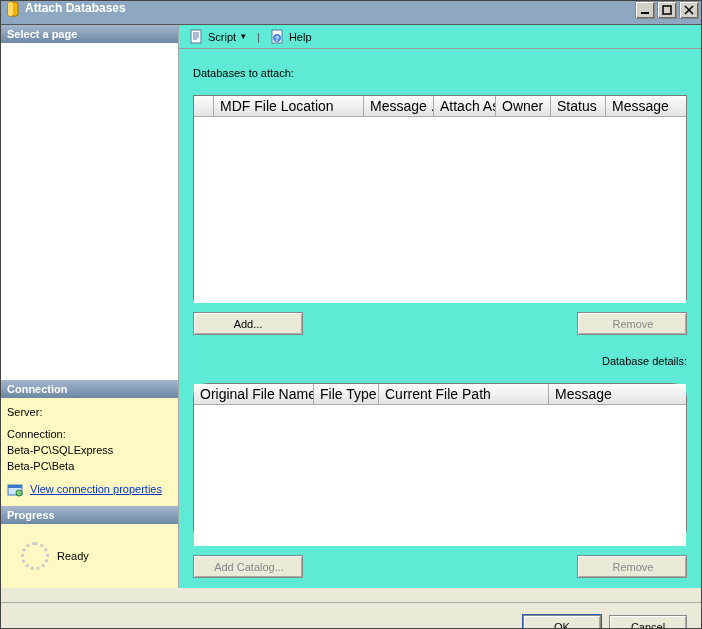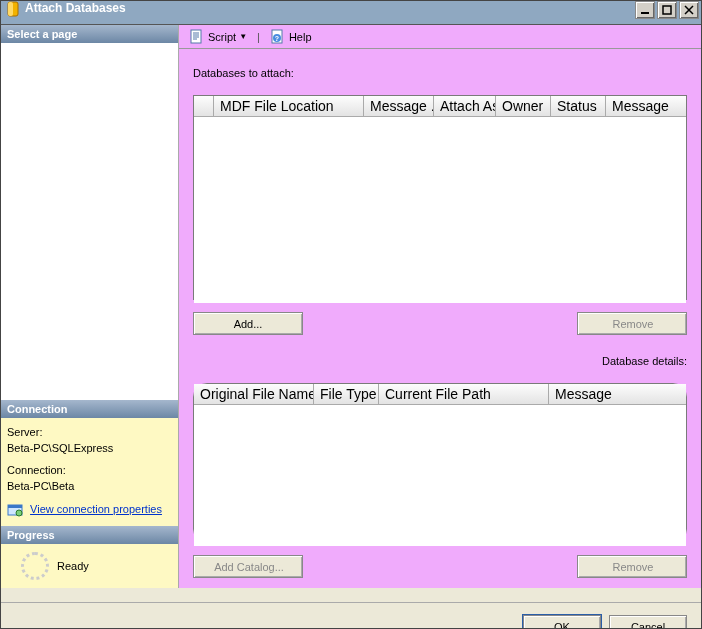--- a/index.html
+++ b/index.html
@@ -61,21 +61,21 @@
   .left .spacer { flex:1; background:#fff; }
   .left a.connprops { color:#0033cc; text-decoration: underline; cursor:pointer; }
   .left .conn-row { margin: 4px 0; }
   .left .conn-icon { width:16px;height:16px;display:inline-block;vertical-align:middle;margin-right:4px; }
   .progress-ring {
     width: 28px; height: 28px; border: 3px dotted #ccc; border-radius:50%;
     display:inline-block; vertical-align:middle; margin-right:8px;
   }
   .right {
     flex:1;
-    background:#f0abfc;
+    background:#5eead4;
     display:flex;
     flex-direction:column;
   }
   .toolbar {
     height: 30px;
     display:flex;
     align-items:center;
     padding: 0 6px;
     border-bottom: 1px solid #999;
     gap: 6px;
@@ -163,37 +163,37 @@
 </div>
 
 <div class="body">
   <div class="left">
     <div class="section-head">Select a page</div>
     <div class="spacer"></div>
 
     <div class="section-head">Connection</div>
     <div class="section-body">
       <div class="conn-row">Server:</div>
+      <div class="conn-row" style="margin-top:10px;">Connection:</div>
       <div class="conn-row">Beta-PC\SQLExpress</div>
-      <div class="conn-row" style="margin-top:10px;">Connection:</div>
       <div class="conn-row">Beta-PC\Beta</div>
       <div class="conn-row" style="margin-top:10px;">
         <span class="conn-icon">
           <svg width="16" height="16" viewBox="0 0 16 16">
             <rect x="1" y="3" width="14" height="10" fill="#cfe6ff" stroke="#3a78c9"></rect>
             <rect x="1" y="3" width="14" height="3" fill="#3a78c9"></rect>
             <circle cx="12" cy="11" r="3" fill="#7cd17c" stroke="#2b7a2b"></circle>
           </svg>
         </span>
         <a class="connprops">View connection properties</a>
       </div>
     </div>
 
     <div class="section-head">Progress</div>
-    <div class="section-body" style="display:flex;align-items:center;height:44px;padding-left:20px;">
+    <div class="section-body" style="display:flex;align-items:center;height:64px;padding-left:20px;">
       <span class="progress-ring"></span>
       <span>Ready</span>
     </div>
   </div>
 
   <div class="right">
     <div class="toolbar">
       <div class="tbitem">
         <span>
           <svg width="16" height="16" viewBox="0 0 16 16">

